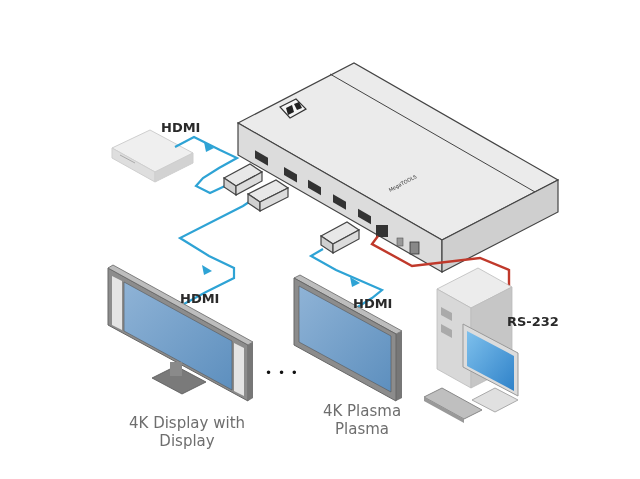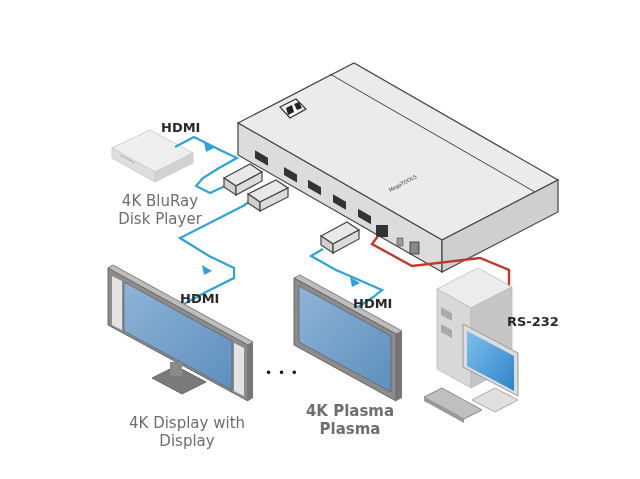--- a/index.html
+++ b/index.html
@@ -128,26 +128,22 @@
       <polygon points="424,397 464,419 464,423 424,401" fill="#999"></polygon>
     </g>
   </svg>
 
   
   <div class="clbl" style="left:161px; top:120px;">HDMI</div>
   <div class="clbl" style="left:180px; top:291px;">HDMI</div>
   <div class="clbl" style="left:353px; top:296px;">HDMI</div>
   <div class="clbl" style="left:507px; top:314px;">RS-232</div>
 
-  <div class="lbl" style="left:100px; top:192px; width:120px;">
-    <div>4K BluRay</div>
-    <div>Disk Player</div>
-  </div>
   <div class="lbl" style="left:117px; top:402px; width:140px;margin-top:12px;">
     <div>4K Display with</div>
     <div>Display</div>
   </div>
-  <div class="lbl" style="left:300px; top:402px; width:100px;font-weight:bold;">
+  <div class="lbl" style="left:312px; top:402px; width:100px;">
     <div>4K Plasma</div>
     <div>Plasma</div>
   </div>
   <div style="position:absolute; left:265px; top:366px; font-size:12px; color:#111; letter-spacing:1px;">• • •</div>
 </div>
 
 </body></html>

